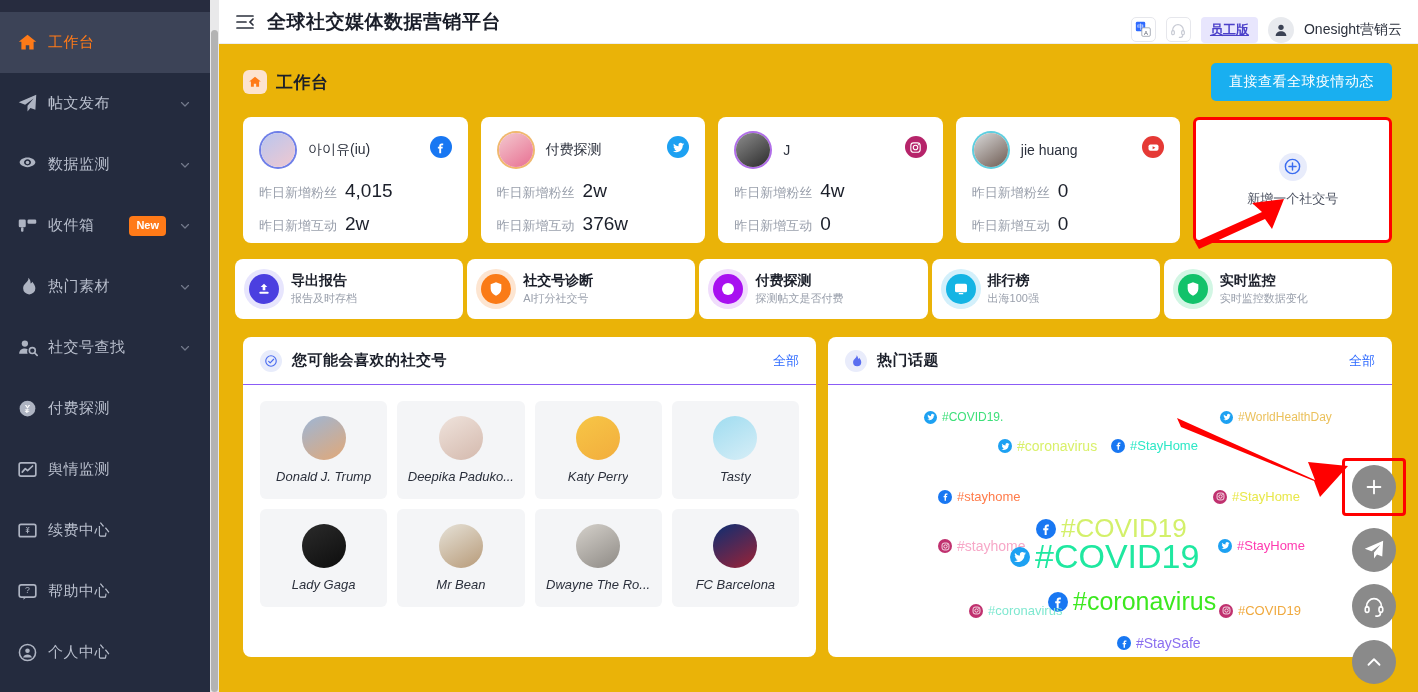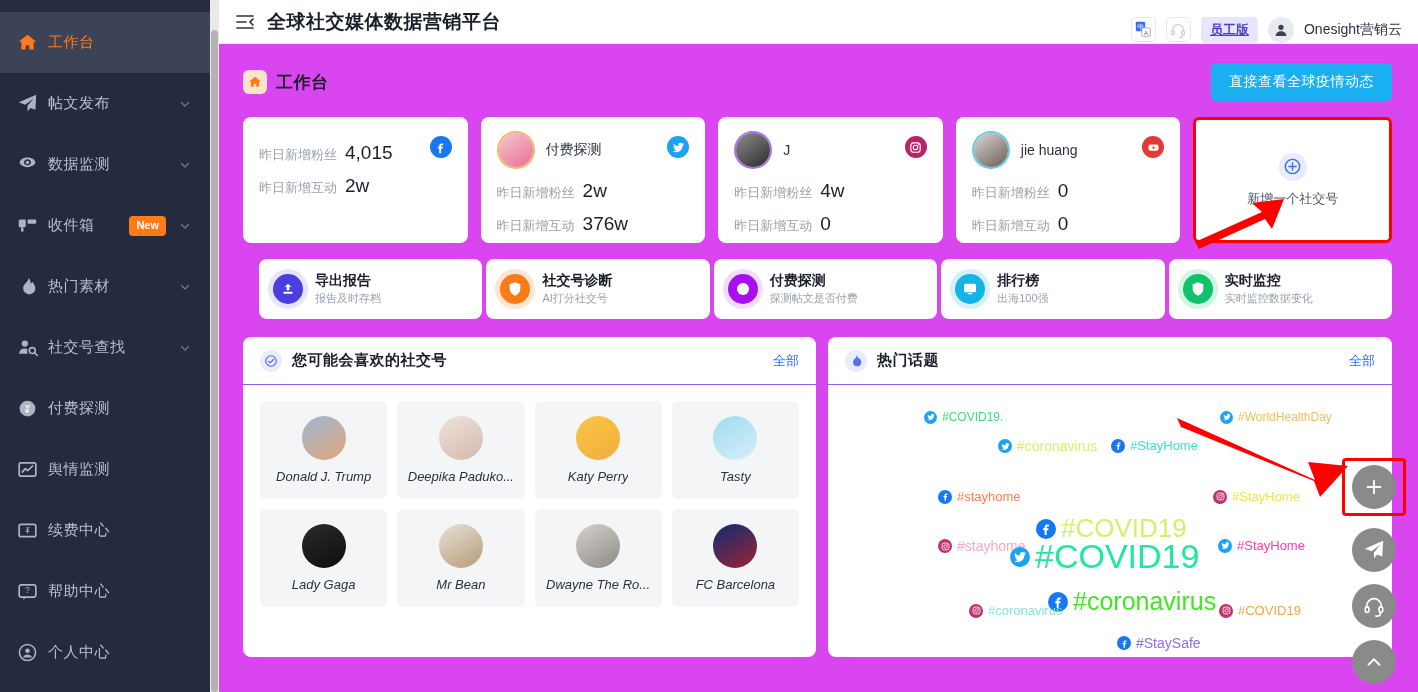--- a/index.html
+++ b/index.html
@@ -41,21 +41,21 @@
     background:#e9e9ea;
   }
   #side-scrollbar .thumb{
     position:absolute; left:1px; top:30px; width:7px; height:662px;
     background:#b3b3b3; border-radius:4px;
   }
 
   
   #main{
     position:absolute; left:219px; top:0; right:0; height:692px;
-    background:#d946ef; overflow:hidden;
+    background:#eab308; overflow:hidden;
   }
   #topbar{
     height:44px; background:#fff; display:flex; align-items:center;
     padding:0 16px 0 14px; border-bottom:1px solid #edeef2;
   }
   #collapse-btn{ width:24px; height:24px; color:#333; cursor:pointer; margin-right:10px;}
   #app-title{ font-size:19px; font-weight:bold; color:#1b1f2a; letter-spacing:.5px; }
   #topbar-right{ margin-left:auto; display:flex; align-items:center; gap:10px;margin-top:16px; }
   .tb-icon-btn{
     width:25px; height:25px; border:1px solid #e6e7ec; border-radius:5px;
@@ -110,21 +110,21 @@
     display:flex; flex-direction:column; align-items:center; justify-content:center;
     border:3px solid #ff0000; cursor:pointer;
   }
   #add-acct-circle{
     width:28px; height:28px; border-radius:50%; background:#e8ecfb;
     display:flex; align-items:center; justify-content:center; color:#3a6cf0; margin-bottom:9px;
   }
   #add-acct-label{ font-size:13px; color:#4b5160; }
 
   
-  #quick-row{ display:flex; gap:4px; padding:16px 26px 0 40px; }
+  #quick-row{ display:flex; gap:4px; padding:16px 26px 0 16px; }
   .qa-card{
     flex:1; background:#fff; border-radius:8px; height:60px;
     display:flex; align-items:center; padding:0 14px; cursor:pointer;
   }
   .qa-ico{
     width:30px; height:30px; border-radius:50%; flex:none; margin-right:12px;
     display:flex; align-items:center; justify-content:center; color:#fff;
     box-shadow:0 0 0 5px rgba(0,0,0,.06);
   }
   .qa-title{ font-size:14px; font-weight:bold; color:#1b1f2a; line-height:1.25; }
@@ -348,20 +348,26 @@
       <svg viewBox="0 0 24 24" width="14" height="14" fill="#ff7a18">
         <path d="M12 3L2 11h3v9h5v-5h4v5h5v-9h3z"></path>
       </svg>
     </div>
     <div id="page-title">工作台</div>
     <button id="cta-btn">直接查看全球疫情动态</button>
   </div>
 
   <div id="acct-row">
       <div class="acct-card">
+        <div class="acct-top">
+          <div class="avatar-ring" style="box-shadow:inset 0 0 0 2px #6f7fe8">
+            <div class="avatar-img" style="background:linear-gradient(145deg,#b9c6ef,#f0c8d0)"></div>
+          </div>
+          <div class="acct-name">아이유(iu)</div>
+        </div>
         <div class="plat-badge" style="background:#1877f2">
           <svg viewBox="0 0 24 24" width="15" height="15" fill="#fff">
             <path d="M14.2 8.2h2.1V5.4h-2.5c-2.4 0-3.8 1.4-3.8 3.8v1.6H7.8v2.9H10v7.4h3v-7.4h2.3l.4-2.9H13V9.6c0-.9.3-1.4 1.2-1.4z"></path>
           </svg>
         </div>
         <div class="stat-line">
           <span>昨日新增粉丝</span>
           <span class="stat-val big">4,015</span>
         </div>
         <div class="stat-line">

